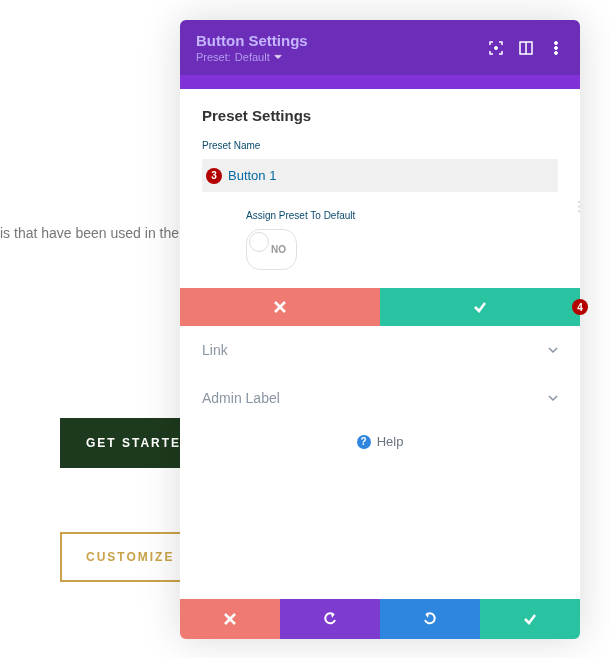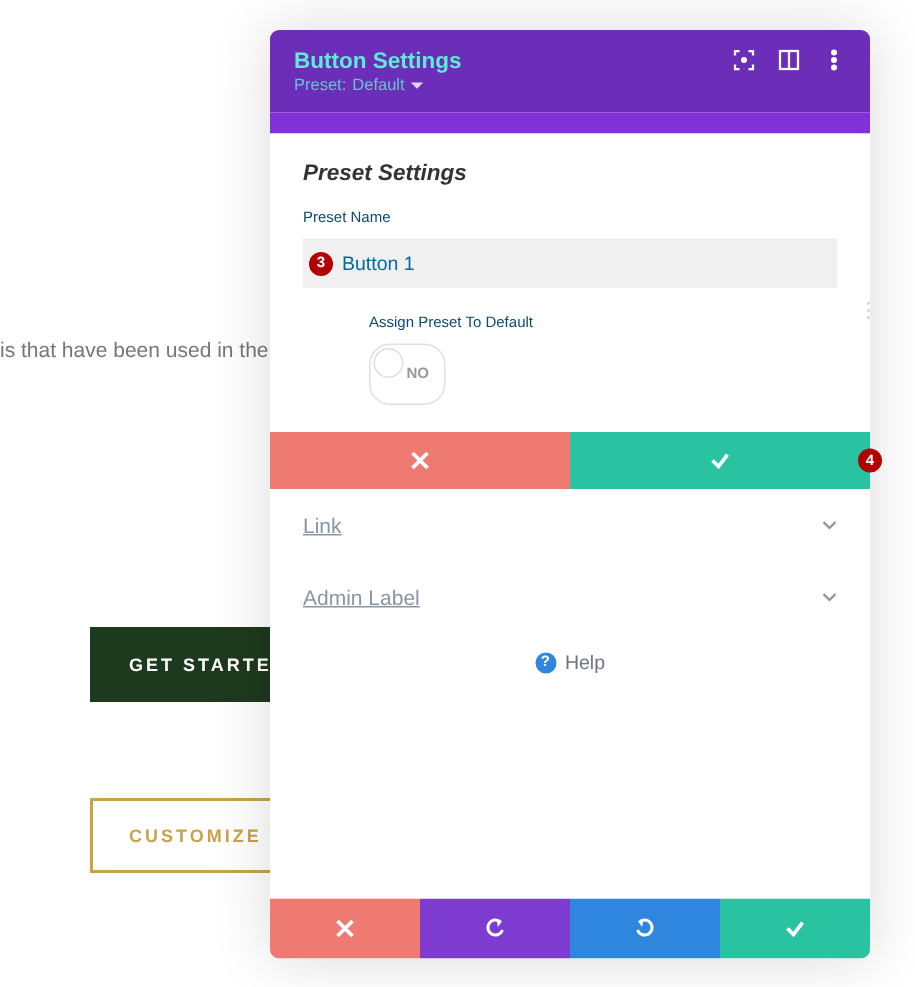--- a/index.html
+++ b/index.html
@@ -4,49 +4,49 @@
 <style>
   * { box-sizing: border-box; margin: 0; padding: 0; }
   body { font-family: -apple-system, BlinkMacSystemFont, "Segoe UI", sans-serif; background: #fff; width: 610px; height: 658px; position: relative; overflow: hidden; }
 
   .bg-text { position: absolute; left: 0; top: 225px; color: #767676; font-size: 14px; }
   .btn-getstarted { position: absolute; left: 60px; top: 418px; background: #1e3a1e; color: #fff; font-size: 12px; letter-spacing: 2px; font-weight: 700; padding: 18px 26px; border: none; cursor: pointer; }
   .btn-customize { position: absolute; left: 60px; top: 532px; background: #fff; color: #c9a24a; border: 2px solid #c9a24a; font-size: 12px; letter-spacing: 2px; font-weight: 700; padding: 16px 24px; cursor: pointer; white-space: nowrap; }
 
   .panel { position: absolute; left: 180px; top: 20px; width: 400px; background: #fff; box-shadow: 0 0 40px rgba(0,0,0,.15); border-radius: 6px; overflow: visible; }
 
-  .panel-header { background: #6c2eb9; color: #5eead4; padding: 12px 16px; border-radius: 6px 6px 0 0; display: flex; align-items: flex-start; justify-content: space-between; }
+  .panel-header { background: #6c2eb9; color: #c4b5fd; padding: 12px 16px; border-radius: 6px 6px 0 0; display: flex; align-items: center; justify-content: space-between; }
   .panel-header-left { display: flex; flex-direction: column; gap: 2px; }
   .panel-title { font-size: 15px; font-weight: 600; }
   .panel-sub { font-size: 11px; opacity: .8; display: flex; align-items: center; gap: 4px; }
   .panel-header-right { display: flex; gap: 14px; align-items: center; }
   .hicon { width: 16px; height: 16px; cursor: pointer; fill: #fff; stroke: #fff; }
 
   .purple-strip { background: #8031d8; height: 14px; }
 
   .card { background: #fff; margin: 0 0 0 0; position: relative; }
   .card-inner { padding: 18px 22px 0 22px; }
-  .card-title { font-size: 15px; font-weight: 600; color: #333; margin-bottom: 16px; font-style: italic; }
+  .card-title { font-size: 15px; font-weight: 600; color: #333; margin-bottom: 16px; }
   .field-label { font-size: 10px; color: #0c4a6e; margin-bottom: 8px; }
   .input-wrap { position: relative; }
   .badge-num { position: absolute; width: 16px; height: 16px; border-radius: 50%; background: #b30000; color: #fff; font-size: 10px; font-weight: 700; display: flex; align-items: center; justify-content: center; z-index: 5; }
   .input-field { width: 100%; background: #f0f0f0; border: none; padding: 9px 10px 9px 26px; font-size: 13px; color: #0369a1; }
   .right-tab { position: absolute; right: 0; top: 130px; color: #999; font-size: 12px; z-index: -1; }
 
   .toggle-row { margin-top: 18px; margin-left: 44px; }
   .toggle { display: inline-flex; align-items: center; background: #fff; border: 1px solid #e0e0e0; border-radius: 14px; height: 41px; padding: 0 10px 0 24px; position: relative; font-size: 10px; color: #999; font-weight: 600; }
   .toggle::before { content: ""; position: absolute; left: 2px; top: 2px; width: 18px; height: 18px; background: #fff; border: 1px solid #ddd; border-radius: 50%; }
 
   .action-row { display: flex; margin-top: 18px; position: relative; }
   .action-btn { flex: 1; height: 38px; display: flex; align-items: center; justify-content: center; cursor: pointer; }
   .red { background: #ef7a72; }
   .teal { background: #2ac3a2; }
   .action-btn svg { fill: #fff; width: 14px; height: 14px; }
 
-  .section-row { padding: 16px 22px; display: flex; justify-content: space-between; align-items: center; color: #8a95a3; font-size: 14px; cursor: pointer; text-decoration: underline; }
+  .section-row { padding: 16px 22px; display: flex; justify-content: space-between; align-items: center; color: #8a95a3; font-size: 14px; cursor: pointer; }
   .chev { width: 10px; height: 10px; }
 
   .help-row { text-align: center; padding: 12px 0 150px 0; color: #6a7480; font-size: 13px; display: flex; justify-content: center; align-items: center; gap: 6px; }
   .help-icon { width: 14px; height: 14px; background: #2e86de; color: #fff; border-radius: 50%; font-size: 10px; font-weight: 700; display: inline-flex; align-items: center; justify-content: center; }
 
   .footer-bar { display: flex; border-radius: 0 0 6px 6px; overflow: hidden; }
   .footer-btn { flex: 1; height: 40px; display: flex; align-items: center; justify-content: center; cursor: pointer; }
   .f-red { background: #ef7a72; }
   .f-purple { background: #7e3bd0; }
   .f-blue { background: #2e86de; }

